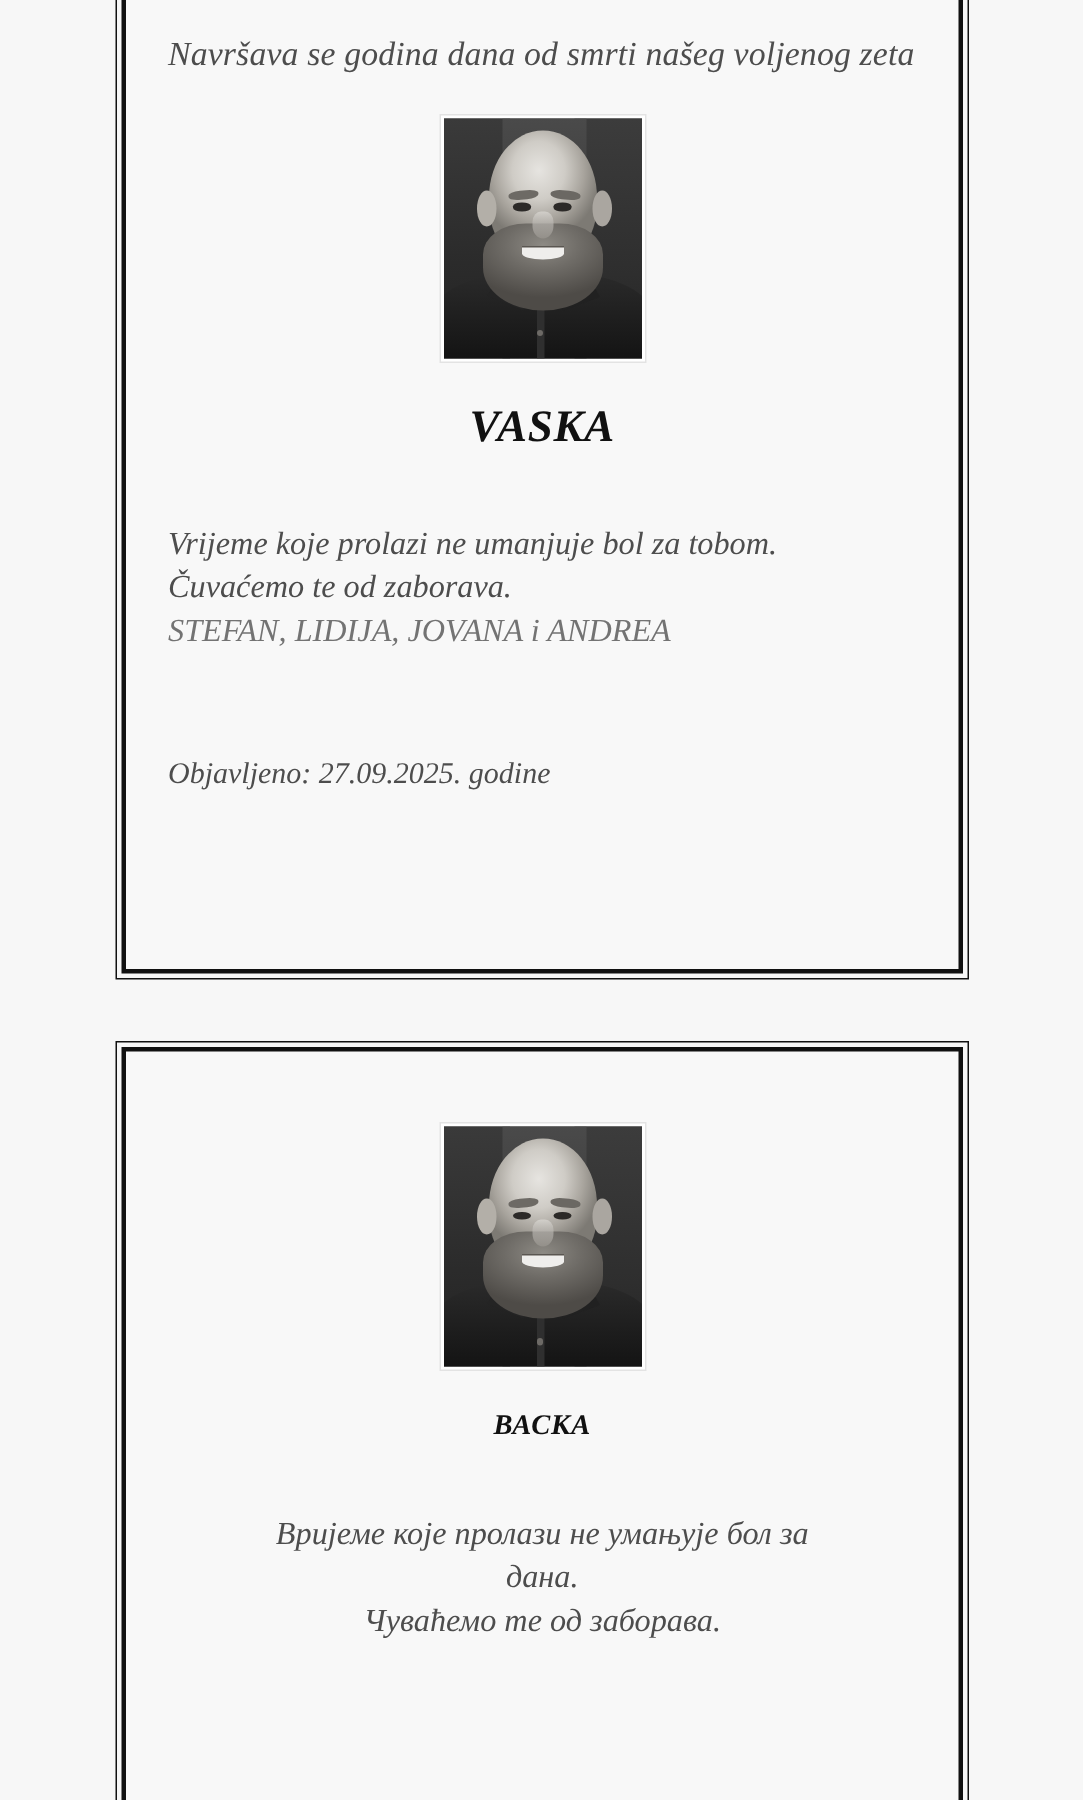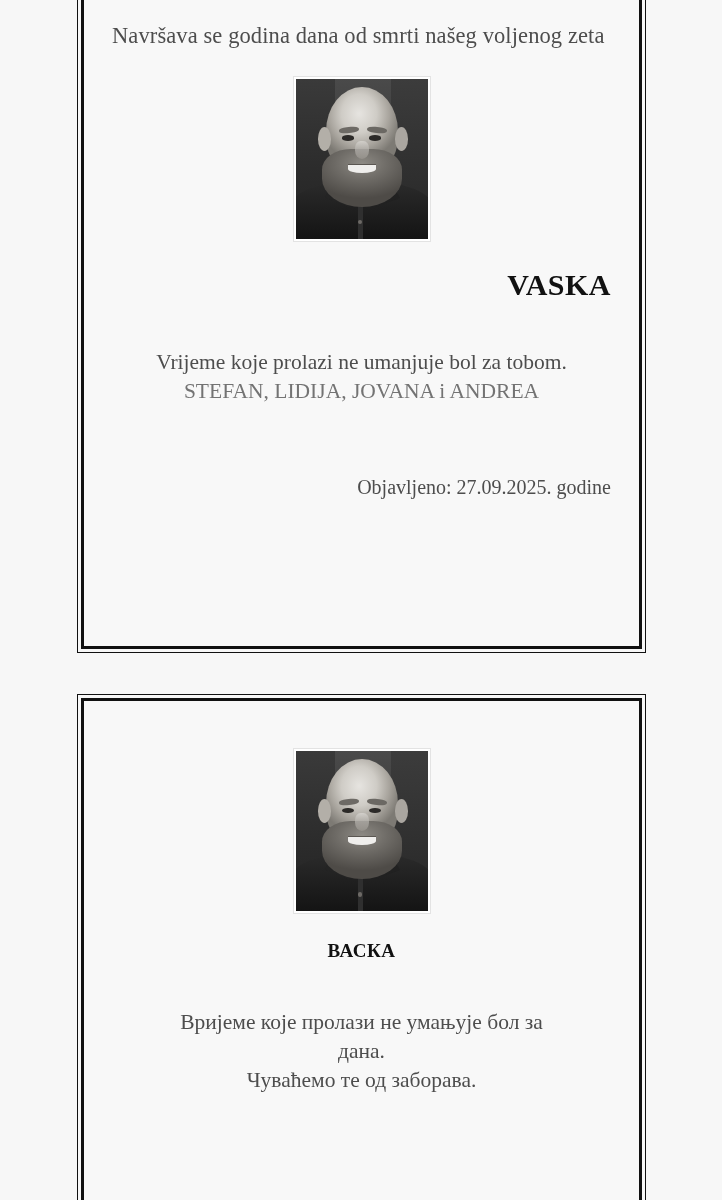--- a/index.html
+++ b/index.html
@@ -14,20 +14,21 @@
   body {
     font-family: "Liberation Serif", "DejaVu Serif", serif;
     -webkit-font-smoothing: antialiased;
   }
 
   .page {
     position: relative;
     width: 722px;
     height: 1200px;
     background: #f7f7f7;
+    font-style: italic;
   }
 
   
   .obit-card {
     position: absolute;
     left: 77px;
     width: 569px;
     background: #f7f7f7;
     border: 1px solid #111111;
     padding: 3px;
@@ -92,23 +93,23 @@
   }
 
   .published {
     font-size: 20px;
     color: #4d4d4d;
   }
 
   
   .card-1 .photo { width: 132px; height: 160px; }
   .card-1 .photo-wrap { margin-top: 26px; }
-  .card-1 .name-line { font-size: 30px; margin-top: 27px; text-align: right; }
-  .card-1 .verse { margin-top: 46px; text-align: center; }
-  .card-1 .published { margin-top: 70px; text-align: right; }
+  .card-1 .name-line { font-size: 30px; margin-top: 27px; }
+  .card-1 .verse { margin-top: 46px; }
+  .card-1 .published { margin-top: 70px; }
 
   .card-2 .photo { width: 132px; height: 160px; }
   .card-2 .photo-wrap { margin-top: 26px; }
   .card-2 .name-line { font-size: 19px; margin-top: 27px; }
   .card-2 .verse { margin-top: 46px; text-align: center; }
 
   
   .portrait { position: absolute; inset: 0; background: #333333; }
   .pt-bg-l { position: absolute; left: 0; top: 0; width: 34%; height: 100%;
              background: linear-gradient(180deg,#3a3a3a 0%,#2b2b2b 60%,#232323 100%); }
@@ -246,20 +247,21 @@
                 <div class="pt-mouth"></div>
               </div>
             </div>
           </div>
         </div>
 
         <div class="name-line">VASKA</div>
 
         <div class="verse">
           <div>Vrijeme koje prolazi ne umanjuje bol za tobom.</div>
+          <div>Čuvaćemo te od zaborava.</div>
           <div class="family">STEFAN, LIDIJA, JOVANA i ANDREA</div>
         </div>
 
         <div class="published">Objavljeno: 27.09.2025. godine</div>
 
       </div>
     </div>
   </div>
 
   <div class="obit-card card-2">

